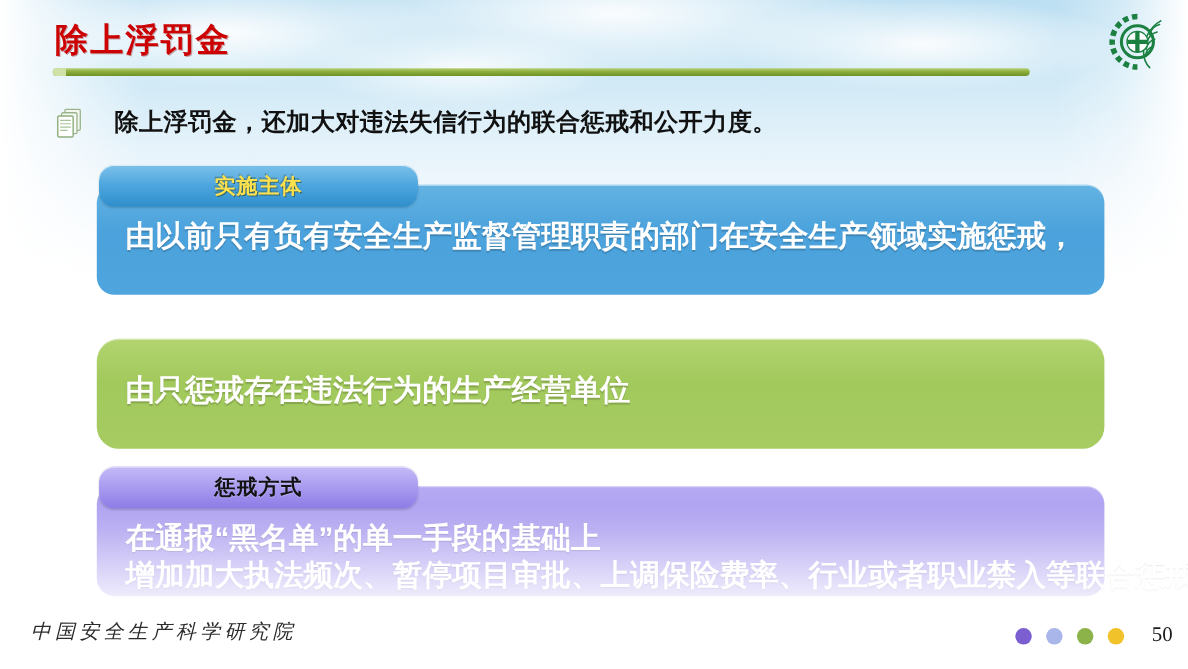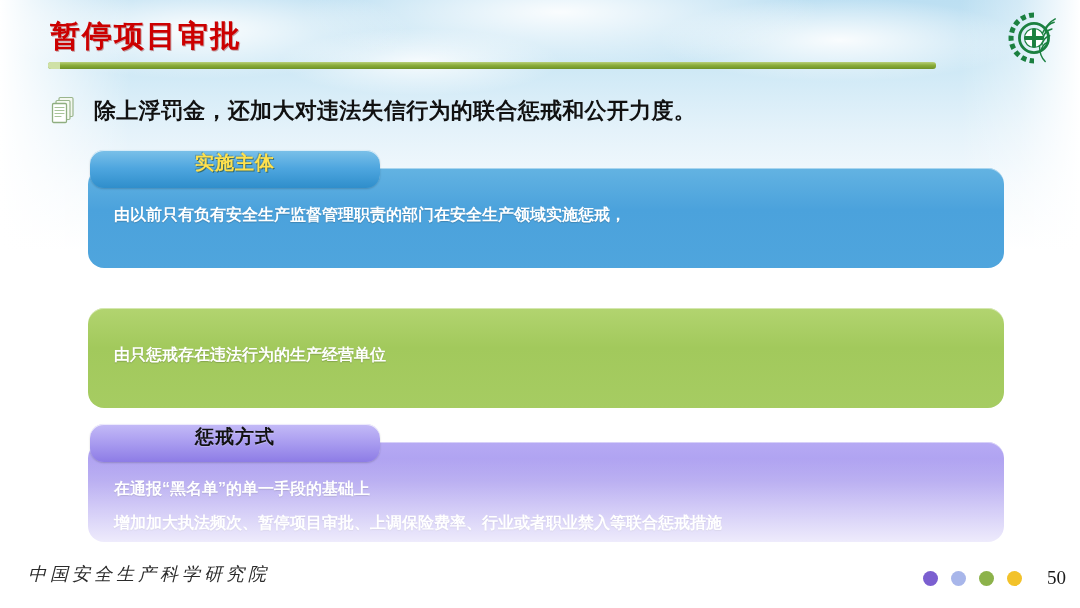--- a/index.html
+++ b/index.html
@@ -81,22 +81,22 @@
     position: absolute;
     right: 18px; top: 10px;
     width: 56px; height: 56px;
   }
 
   
   .bullet-row {
     position: absolute;
     left: 50px; top: 96px;
     display: flex;
-    align-items: flex-start;
-    gap: 18px;
+    align-items: flex-end;
+    gap: 28px;
   }
   .doc-icon {
     width: 26px; height: 28px;
     flex: 0 0 auto;
   }
   .bullet-text {
     font-size: 22px;
     font-weight: bold;
     color: #111111;
     letter-spacing: 0.3px;
@@ -117,31 +117,32 @@
     box-sizing: border-box;
     padding: 30px 0 16px 26px;
   }
   .card-tab {
     position: absolute;
     left: 2px; top: 0;
     width: 290px; height: 38px;
     border-radius: 14px;
     box-sizing: border-box;
     display: flex;
+    align-items: center;
     justify-content: center;
     z-index: 3;
   }
   .card-tab-label {
     font-size: 19px;
     font-weight: bold;
     letter-spacing: 1px;
     white-space: nowrap;
   }
   .card-line {
-    font-size: 16px;
+    font-size: 27px;
     font-weight: bold;
     color: #ffffff;
     line-height: 34px;
     white-space: nowrap;
     text-shadow: 0 1px 1px rgba(0,0,0,0.18);
   }
 
   
   #card-blue { top: 150px; height: 118px; }
   #card-blue .card-body {
@@ -157,20 +158,21 @@
     color: #ffe14d;
     text-shadow: 1px 1px 0 rgba(40,60,20,0.55), -1px -1px 0 rgba(40,60,20,0.25);
   }
 
   
   #card-green { top: 290px; height: 118px; }
   #card-green .card-body {
     top: 18px; height: 100px;
     background: linear-gradient(to bottom, #b2d470 0%, #a2c95c 40%, #a6cc62 100%);
     box-shadow: inset 0 1px 0 rgba(255,255,255,0.45);
+    border-radius: 20px;
   }
   #card-green .card-tab {
     background: linear-gradient(to bottom, #c2dd86 0%, #a3ca5e 48%, #84b23c 100%);
     box-shadow: inset 0 1px 0 rgba(255,255,255,0.7), 0 1px 2px rgba(0,0,0,0.18);
   }
   #card-green .card-tab-label {
     color: #121212;
     text-shadow: 0 1px 0 rgba(255,255,255,0.25);
   }
 
@@ -222,21 +224,21 @@
 </style>
 </head>
 <body>
 
 <div id="slide">
 
   <div class="sky"></div>
   <div class="sky-left-fade"></div>
   <div class="sky-right-fade"></div>
 
-  <div class="title">暂停项目审批</div>
+  <div class="title">除上浮罚金</div>
   <div class="title-rule"></div>
   <div class="title-rule-cap"></div>
 
   <div class="logo">
     <svg viewBox="0 0 100 100" width="56" height="56" aria-hidden="true">
       <g fill="none" stroke="#1b8040" stroke-width="3.2">
         <path d="M50 9 A41 41 0 0 0 9 50 A41 41 0 0 0 50 91" stroke-width="9" stroke-dasharray="9 6"></path>
       </g>
       <g stroke="#1b8040" fill="none" stroke-width="2.6" stroke-linecap="round">
         <path d="M88 16 C70 26 60 46 60 66 C60 78 64 86 70 92"></path>

